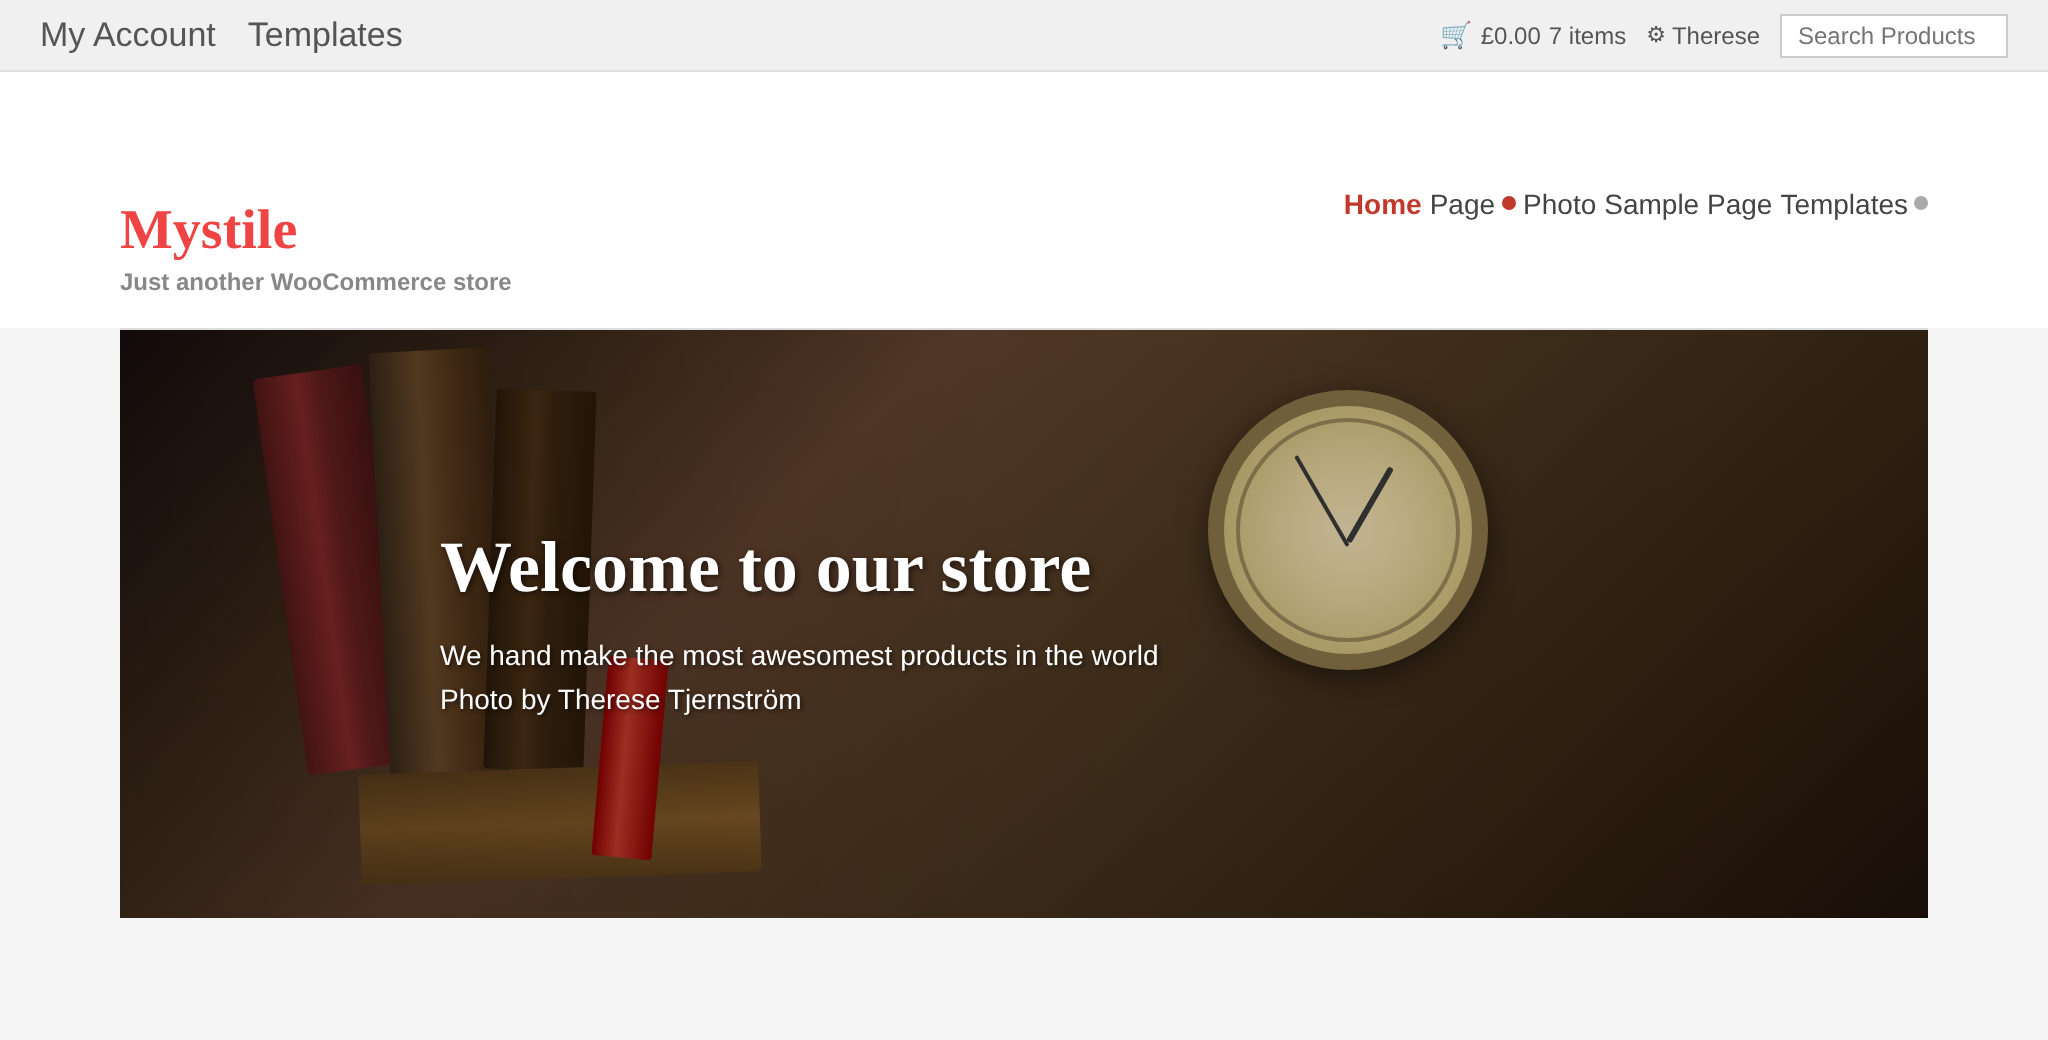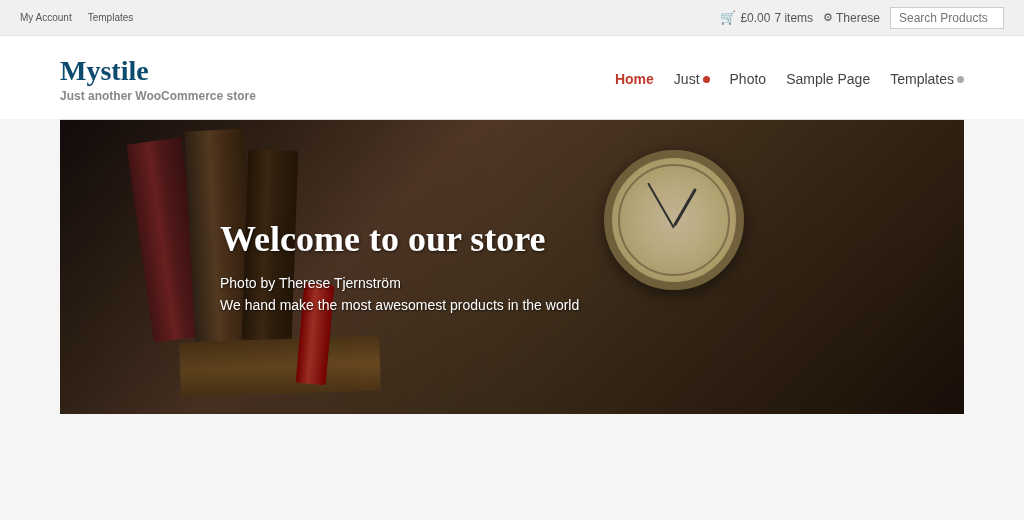--- a/index.html
+++ b/index.html
@@ -10,21 +10,21 @@
       background: #f0f0f0;
       border-bottom: 1px solid #e0e0e0;
       height: 36px;
       display: flex;
       align-items: center;
       justify-content: space-between;
       padding: 0 20px;
     }
     .top-bar-left { display: flex; gap: 16px; }
     .top-bar-left a {
-      font-size: 10px;
+      font-size: 17px;
       color: #555;
       text-decoration: none;
       font-family: Arial, sans-serif;
     }
     .top-bar-right { display: flex; align-items: center; gap: 10px; }
     .cart-info {
       display: flex;
       align-items: center;
       gap: 4px;
       font-size: 12px;
@@ -58,35 +58,36 @@
       background: #fff;
       padding: 20px 60px 16px 60px;
       display: flex;
       align-items: center;
       justify-content: space-between;
     }
     .logo-area {}
     .logo-title {
       font-size: 28px;
       font-weight: bold;
-      color: #0c4a6e;
+      color: #ef4444;
       font-family: Georgia, serif;
       line-height: 1.1;
+      margin-top: 45px;
     }
     .logo-subtitle {
       font-size: 12px;
       color: #888;
       font-family: Arial, sans-serif;
       margin-top: 2px;
       font-weight: bold;
     }
     .main-nav {
       display: flex;
       align-items: center;
-      gap: 20px;
+      gap: 4px;
     }
     .nav-item {
       font-size: 14px;
       color: #444;
       text-decoration: none;
       font-family: Arial, sans-serif;
       display: flex;
       align-items: center;
       gap: 3px;
     }
@@ -286,21 +287,21 @@
 </div>
 
 <div class="header">
   <div class="logo-area">
     <div class="logo-title">Mystile</div>
     <div class="logo-subtitle">Just another WooCommerce store</div>
   </div>
   <nav class="main-nav">
     <a href="#" class="nav-item active">Home</a>
     <a href="#" class="nav-item">
-      <span>Just</span>
+      <span>Page</span>
       <span class="nav-dot"></span>
     </a>
     <a href="#" class="nav-item">Photo</a>
     <a href="#" class="nav-item">Sample Page</a>
     <a href="#" class="nav-item">
       <span>Templates</span>
       <span class="nav-dot-gray"></span>
     </a>
   </nav>
 </div>
@@ -319,17 +320,17 @@
   <div class="clock">
     <div class="clock-hand-hour"></div>
     <div class="clock-hand-minute"></div>
   </div>
 
   <div class="hero-overlay"></div>
 
   <div class="hero-content">
     <div class="hero-title">Welcome to our store</div>
     <div class="hero-subtitle">
+      <div>We hand make the most awesomest products in the world</div>
       <div>Photo by Therese Tjernström</div>
-      <div>We hand make the most awesomest products in the world</div>
     </div>
   </div>
 </div>
 
 </body></html>

